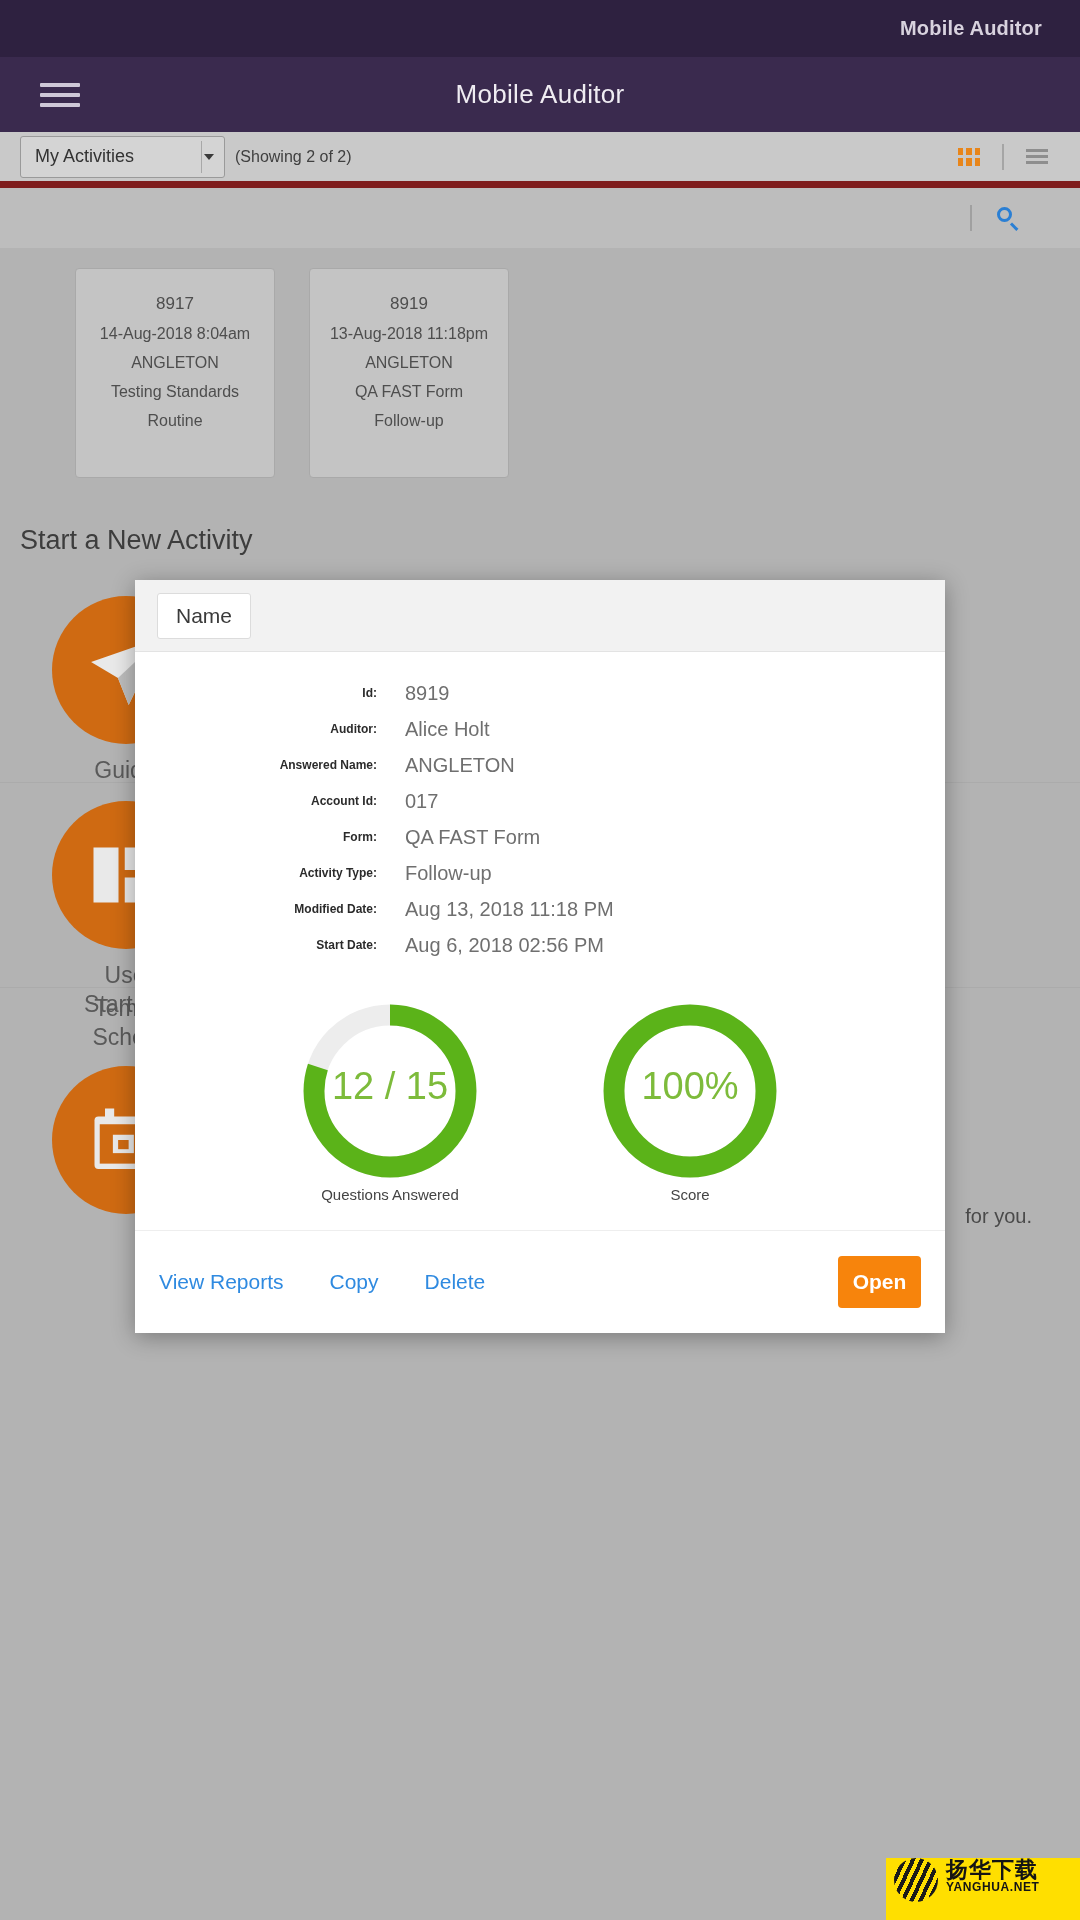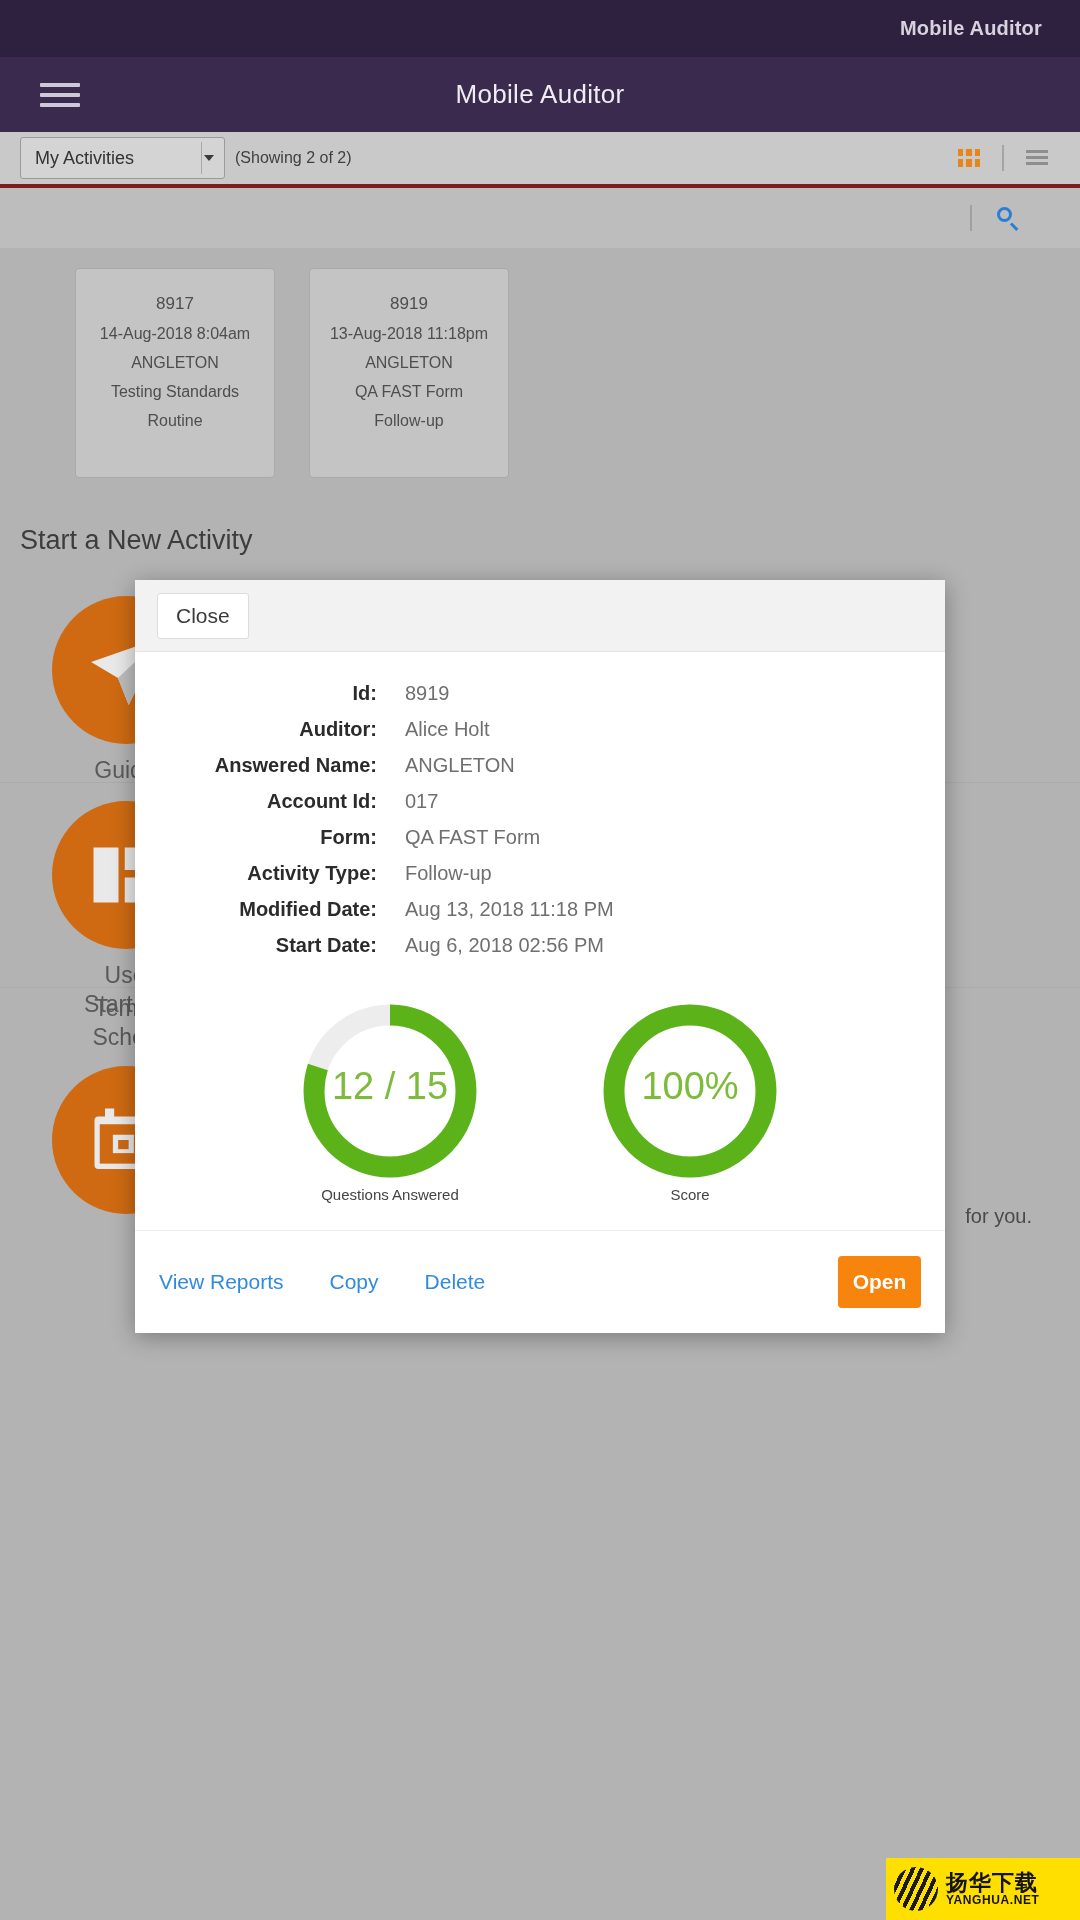--- a/index.html
+++ b/index.html
@@ -50,21 +50,21 @@
     color: #efecf2; font-size: 26px; letter-spacing: .3px;
     pointer-events: none;
   }
 
   
   .filterbar {
     position: absolute; top: 132px; left: 0;
     width: 1080px; height: 56px;
     background: #c9c9c9;
     display: flex; align-items: center;
-    border-bottom: 4px solid #7f1d1d;
+    border-bottom: 7px solid #7f1d1d;
     justify-content: center;
   }
   .selectwrap {
     margin-left: 20px;
     position: relative;
   }
   .selectbox {
     width: 205px; height: 42px;
     background: #d4d4d4;
     border: 1px solid #9a9a9a;
@@ -220,21 +220,21 @@
   }
   .modal-body { padding: 26px 0 0 0; }
   .details {
     display: grid;
     grid-template-columns: 220px auto;
     row-gap: 6px;
     column-gap: 28px;
     margin-left: 22px;
   }
   .details .k {
-    text-align: right; font-size: 20px; font-weight: bold; color: #2b2b2b;
+    text-align: right; font-size: 12px; font-weight: bold; color: #2b2b2b;
     line-height: 30px;
   }
   .details .v {
     text-align: left; font-size: 20px; color: #6f6f6f;
     line-height: 30px;
   }
 
   .donuts {
     display: flex; justify-content: center; gap: 60px;
     margin-top: 36px;
@@ -263,21 +263,21 @@
     font-size: 21px; font-weight: bold;
     font-family: "Liberation Sans", sans-serif;
     cursor: pointer;
   }
 
   
   .watermark {
     position: absolute; right: 0; bottom: 0;
     width: 194px; height: 62px;
     background: #ffdf00;
-    display: flex; align-items: center; gap: 8px;
+    display: flex; align-items: flex-start; gap: 8px;
     padding-left: 8px;
   }
   .wm-globe {
     width: 44px; height: 44px; border-radius: 50%;
     background: repeating-linear-gradient(115deg, #1a1a1a 0 4px, #ffdf00 4px 8px);
   }
   .wm-text { display: flex; flex-direction: column; line-height: 1.05; }
   .wm-cn { font-size: 22px; font-weight: bold; color: #141414; letter-spacing: 1px; }
   .wm-en { font-size: 12px; font-weight: bold; color: #141414; letter-spacing: .6px; }
 </style>
@@ -388,21 +388,21 @@
         </svg>
       </div>
     </div>
   </div>
 
   <div class="forYou">for you.</div>
 
   <div class="modal">
 
     <div class="modal-header">
-      <div class="closebtn">Close</div>
+      <div class="closebtn">Name</div>
     </div>
 
     <div class="modal-body">
       <div class="details">
         <div class="k">Id:</div>
         <div class="v">8919</div>
         <div class="k">Auditor:</div>
         <div class="v">Alice Holt</div>
         <div class="k">Answered Name:</div>
         <div class="v">ANGLETON</div>

